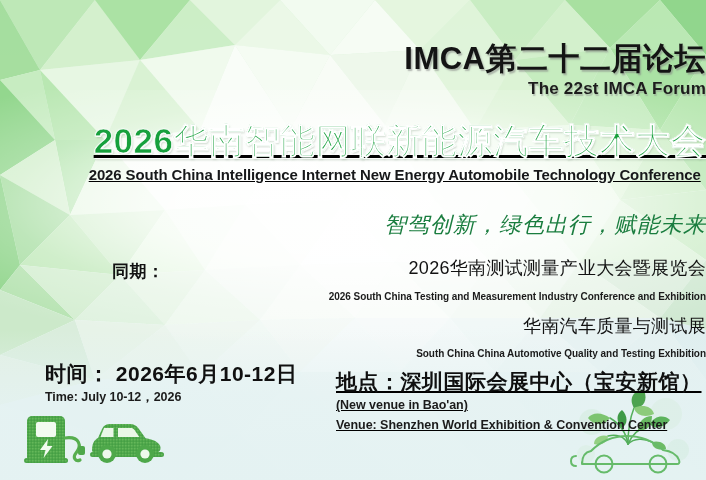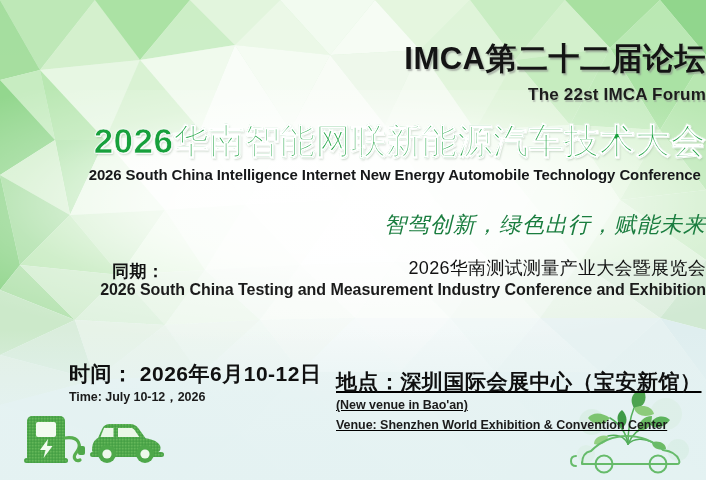--- a/index.html
+++ b/index.html
@@ -71,34 +71,35 @@
   }
   #forum-cn {
     font-size: 31px;
     font-weight: bold;
     color: #141414;
     letter-spacing: 0.5px;
     line-height: 1.08;
     text-shadow: 1.5px 2px 1.5px rgba(130,130,130,0.55);
   }
   #forum-en {
-    margin-top: 10px;
+    margin-top: 4px;
     font-size: 17px;
     font-weight: bold;
     color: #1d1d1d;
     letter-spacing: 0.2px;
     text-shadow: 1px 1.5px 1px rgba(140,140,140,0.45);
   }
 
   
   #main-block {
     position: absolute;
     top: 122px;
     left: 0;
     width: 706px;
+    text-decoration: underline;
   }
   #main-cn {
     font-size: 35px;
     font-weight: bold;
     color: #17a03c;
     letter-spacing: 0.5px;
     line-height: 1.1;
     -webkit-text-stroke: 0.7px #ffffff;
     text-shadow:
       0 0 2px rgba(255,255,255,0.95),
@@ -149,41 +150,40 @@
   }
   .evt-cn {
     font-size: 18px;
     font-weight: normal;
     color: #121212;
     letter-spacing: 0.3px;
     line-height: 1.15;
     padding-left: 19px;
   }
   .evt-en {
-    margin-top: 2px;
-    font-size: 16px;
+    margin-top: 12px;
+    font-size: 10px;
     font-weight: bold;
     color: #1b1b1b;
     letter-spacing: -0.05px;
   }
   .evt-row.second { margin-top: 14px; }
 
   
   #footer {
     position: absolute;
     top: 362px;
     left: 0;
     width: 706px;
     height: 70px;
   }
   #time-block {
     position: absolute;
     left: 45px;
     top: 0;
-    margin-left: 24px;
   }
   #venue-block {
     position: absolute;
     left: 336px;
     top: 8px;
     text-decoration: underline;
   }
   .info-cn {
     font-size: 21px;
     font-weight: bold;
@@ -383,20 +383,24 @@
     <div id="slogan" class="center">智驾创新，绿色出行，赋能未来</div>
 
     <div id="concurrent">
       <div class="evt-row">
         <div id="concurrent-label">同期：</div>
         <div class="center">
           <div class="evt-cn">2026华南测试测量产业大会暨展览会</div>
           <div class="evt-en">2026 South China Testing and Measurement Industry Conference and Exhibition</div>
         </div>
       </div>
+      <div class="evt-row second center">
+        <div class="evt-cn">华南汽车质量与测试展</div>
+        <div class="evt-en">South China China Automotive Quality and Testing Exhibition</div>
+      </div>
     </div>
 
     <div id="footer">
       <div id="time-block">
         <div class="info-cn">时间： 2026年6月10-12日</div>
         <div class="info-en">Time: July 10-12，2026</div>
       </div>
       <div id="venue-block">
         <div class="info-cn">地点：深圳国际会展中心（宝安新馆）</div>
         <div class="info-en">(New venue in Bao'an)</div>

